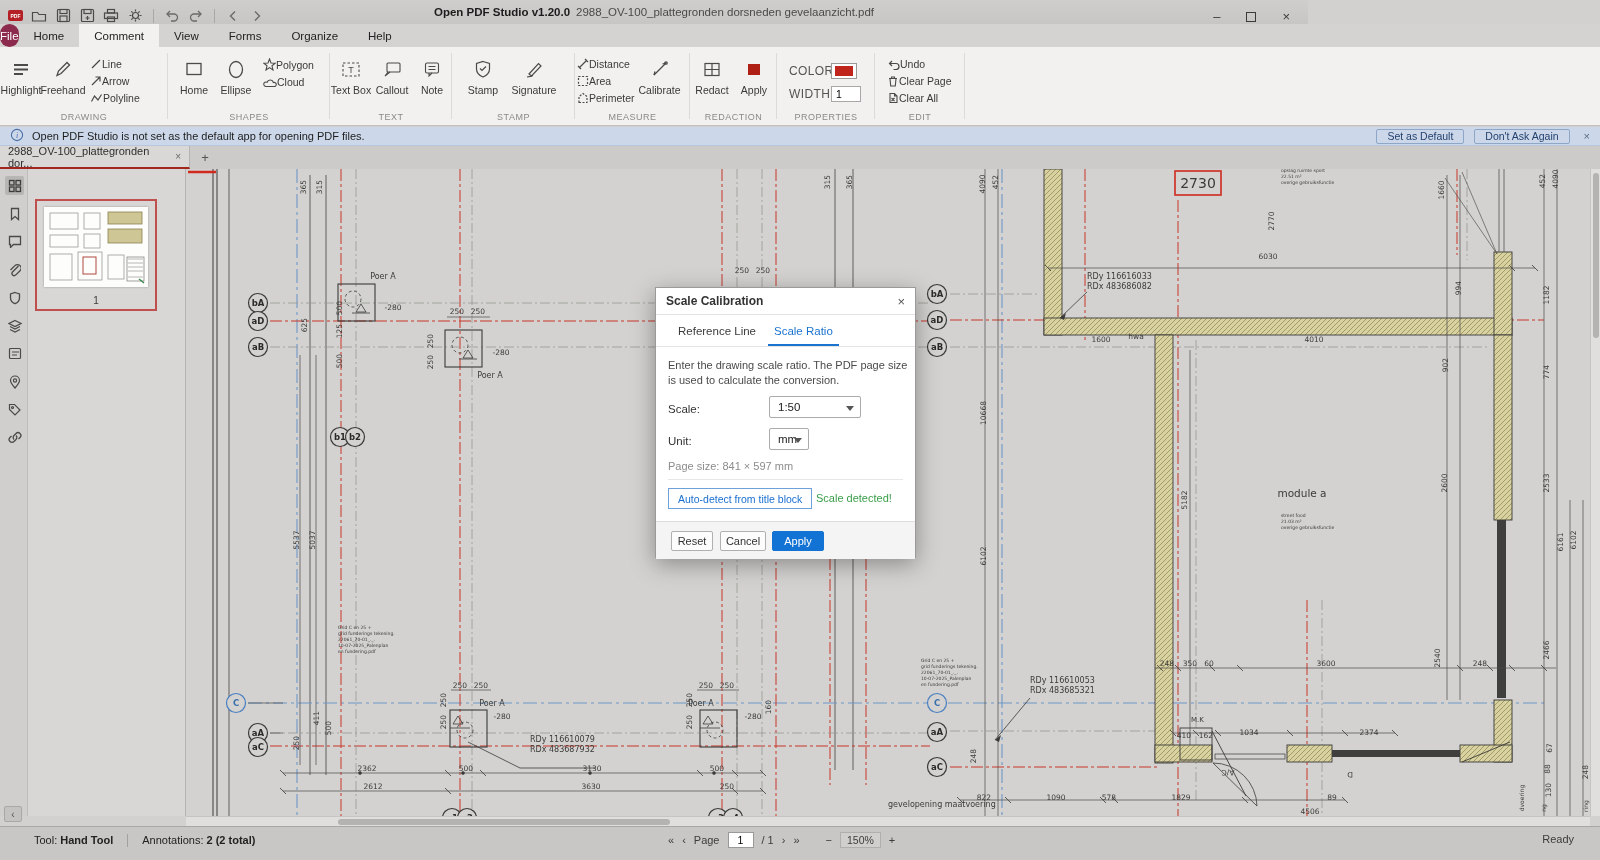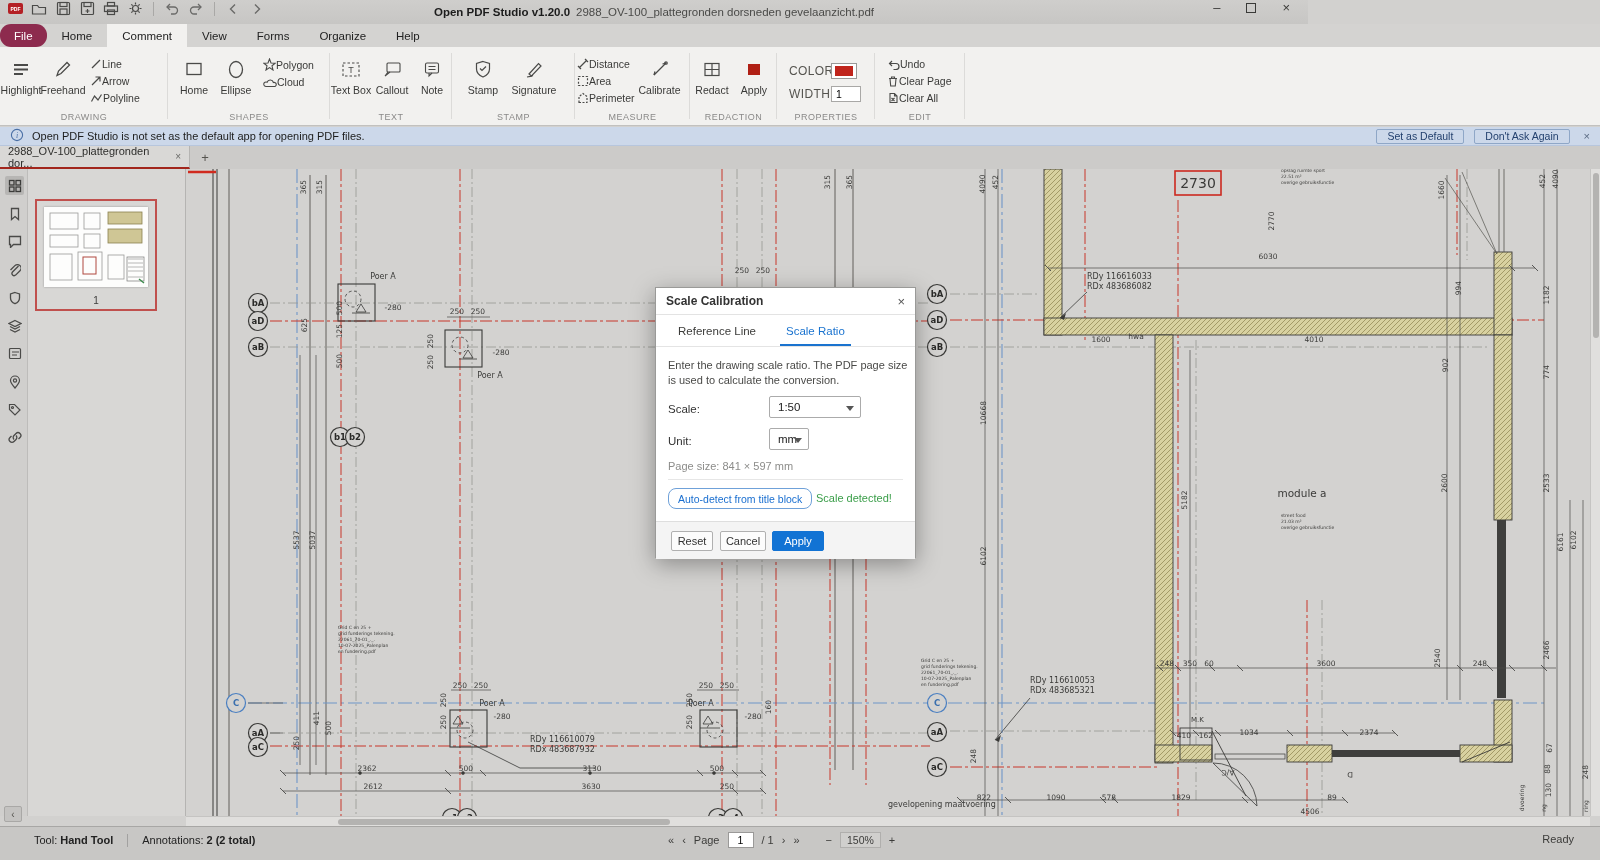--- a/index.html
+++ b/index.html
@@ -1,32 +1,32 @@
 <!DOCTYPE html>
 <html><head>
 <meta charset="utf-8">
 <style>
   * { margin:0; padding:0; box-sizing:border-box; }
   html,body { width:1600px; height:860px; overflow:hidden; font-family:"Liberation Sans",sans-serif; background:#d2d1cf; position:relative; color:#222; }
 
   
-  #titlebar { position:absolute; left:0; top:0; width:1308px; height:24px; background:linear-gradient(#cfcecc,#c7c6c4); display:flex; align-items:flex-start; }
+  #titlebar { position:absolute; left:0; top:0; width:1308px; height:24px; background:linear-gradient(#cfcecc,#c7c6c4); display:flex; align-items:flex-end; }
   .qa { display:flex; align-items:center; gap:6px; padding-left:6px; }
   .qa .qbtn { width:18px; height:17px; display:flex; align-items:center; justify-content:center; }
   .qa .sep { width:1px; height:14px; background:#a9a8a6; margin:0 3px; }
   #title-center { position:absolute; left:0; top:0; width:100%; height:24px; display:flex; align-items:center; justify-content:center; gap:6px; pointer-events:none; font-size:11.5px; }
   #title-center .app { font-weight:bold; color:#1c1c1c; }
   #title-center .doc { color:#4a4a48; }
   #win-controls { margin-left:auto; display:flex; align-items:center; gap:26px; padding-right:18px; font-size:13px; color:#3a3a38; }
   .maxbox { width:10px; height:10px; border:1.4px solid #3a3a38; display:inline-block; }
 
   
   #tabrow { position:absolute; left:0; top:24px; width:1600px; height:23px; background:#d4d3d1; display:flex; align-items:stretch; }
   .rtab { padding:0 15px; display:flex; align-items:center; font-size:11.5px; color:#222; }
-  .rtab.file { background:#8d2b4e; color:#fff; padding:0 14px;border-radius:11px; }
+  .rtab.file { background:#8d2b4e; color:#fff; padding:0 0;border-radius:11px; }
   .rtab.active { background:#f2f1ef; }
 
   
   #ribbon { position:absolute; left:0; top:47px; width:1600px; height:79px; background:#f2f1ef; border-bottom:1px solid #c2c1bf; display:flex; }
   .group { position:relative; height:100%; flex:none; display:flex; align-items:flex-start; padding-top:6px; }
   .group::after { content:""; position:absolute; right:0; top:6px; bottom:6px; width:1px; background:#dcdbd9; }
   .glabel { position:absolute; bottom:3px; left:0; width:100%; text-align:center; font-size:9px; letter-spacing:.5px; color:#8a8988; }
   .big { display:flex; flex-direction:column; align-items:center; width:40px; margin:0 1px; padding-top:3px; }
   .big .bicon { height:26px; display:flex; align-items:center; justify-content:center; }
   .big .blab { font-size:10.5px; color:#3a3a38; margin-top:2px; white-space:nowrap; }
@@ -66,30 +66,30 @@
   #canvas svg text { font-family:"DejaVu Sans",sans-serif; }
   #vscroll { position:absolute; left:1590px; top:169px; width:10px; height:647px; background:#e0dfdd; border-left:1px solid #c5c4c2; }
   #vthumb { position:absolute; left:1.5px; top:4px; width:6px; height:165px; background:#b4b3b1; border-radius:3px; }
   #hscroll { position:absolute; left:186px; top:816px; width:1404px; height:10px; background:#e0dfdd; border-top:1px solid #c5c4c2; }
   #hthumb { position:absolute; left:152px; top:1.5px; width:332px; height:6px; background:#b4b3b1; border-radius:3px; }
 
   
   #dialog { position:absolute; left:655px; top:287px; width:261px; height:271px; background:#fff; border:1px solid #9a9a98; box-shadow:0 6px 22px rgba(0,0,0,.35); font-size:11px; }
   #dlg-title { height:27px; border-bottom:1px solid #e3e3e3; display:flex; align-items:center; padding:0 10px; font-size:12px; font-weight:bold; color:#333; }
   #dlg-close { margin-left:auto; color:#555; font-weight:normal; font-size:13px; }
-  #dlg-tabs { display:flex; gap:24px; padding:10px 0 0 22px; border-bottom:1px solid #e4e4e4; }
+  #dlg-tabs { display:flex; gap:12px; padding:10px 0 0 22px; border-bottom:1px solid #e4e4e4; }
   .dtab { padding-bottom:7px; font-size:11.5px; color:#3c3c3a; }
   .dtab.active { color:#1a73cf; border-bottom:2px solid #1a73cf; padding-left:6px; padding-right:6px; }
   #dlg-desc { padding:11px 6px 0 12px; color:#4a4a48; line-height:1.35; }
   .drow { position:absolute; left:12px; font-size:11.5px; color:#333; }
   .dsel { position:absolute; height:22px; background:#fff; border:1px solid #ababab; border-radius:2px; font-size:11.5px; color:#222; display:flex; align-items:center; padding:0 20px 0 8px; }
   .dsel::after { content:""; position:absolute; right:6px; top:9px; border:4px solid transparent; border-top:5px solid #555; }
   #pagesize { position:absolute; left:12px; top:172px; color:#8c8c8a; font-size:11px; }
   #dlg-hr { position:absolute; left:12px; right:12px; top:191px; height:1px; background:#e6e6e6; }
-  #autodetect { position:absolute; left:12px; top:200px; height:21px; padding:0 9px; display:flex; align-items:center; background:#fff; border:1px solid #6fa1d9; border-radius:8px; color:#1a6fd0; font-size:10.5px; }
+  #autodetect { position:absolute; left:12px; top:200px; height:21px; padding:0 9px; display:flex; align-items:center; background:#fff; border:1px solid #6fa1d9; border-radius:0; color:#1a6fd0; font-size:10.5px; }
   #detected { position:absolute; left:160px; top:204px; color:#3a9e49; font-size:11px; }
   #dlg-footer { position:absolute; left:0; top:233px; width:100%; height:38px; background:#f4f4f4; border-top:1px solid #dedede; }
   .fbtn { position:absolute; top:9px; height:20px; border:1px solid #b0b0b0; border-radius:2px; background:#fcfcfc; font-size:11px; color:#333; display:flex; align-items:center; justify-content:center; }
   #btn-apply { background:#1273d4; border-color:#1273d4; color:#fff; }
 
   
   #statusbar { position:absolute; left:0; top:826px; width:1600px; height:34px; background:#c8c7c5; border-top:1px solid #a8a7a5; font-size:11px; color:#222; }
   #status-left { position:absolute; left:34px; top:0; height:26px; display:flex; align-items:center; }
   .st-sep { width:1px; height:13px; background:#a2a1a0; margin:0 14px; }
   #status-nav { position:absolute; left:668px; top:0; height:26px; display:flex; align-items:center; gap:8px; color:#3c3c3a; }

